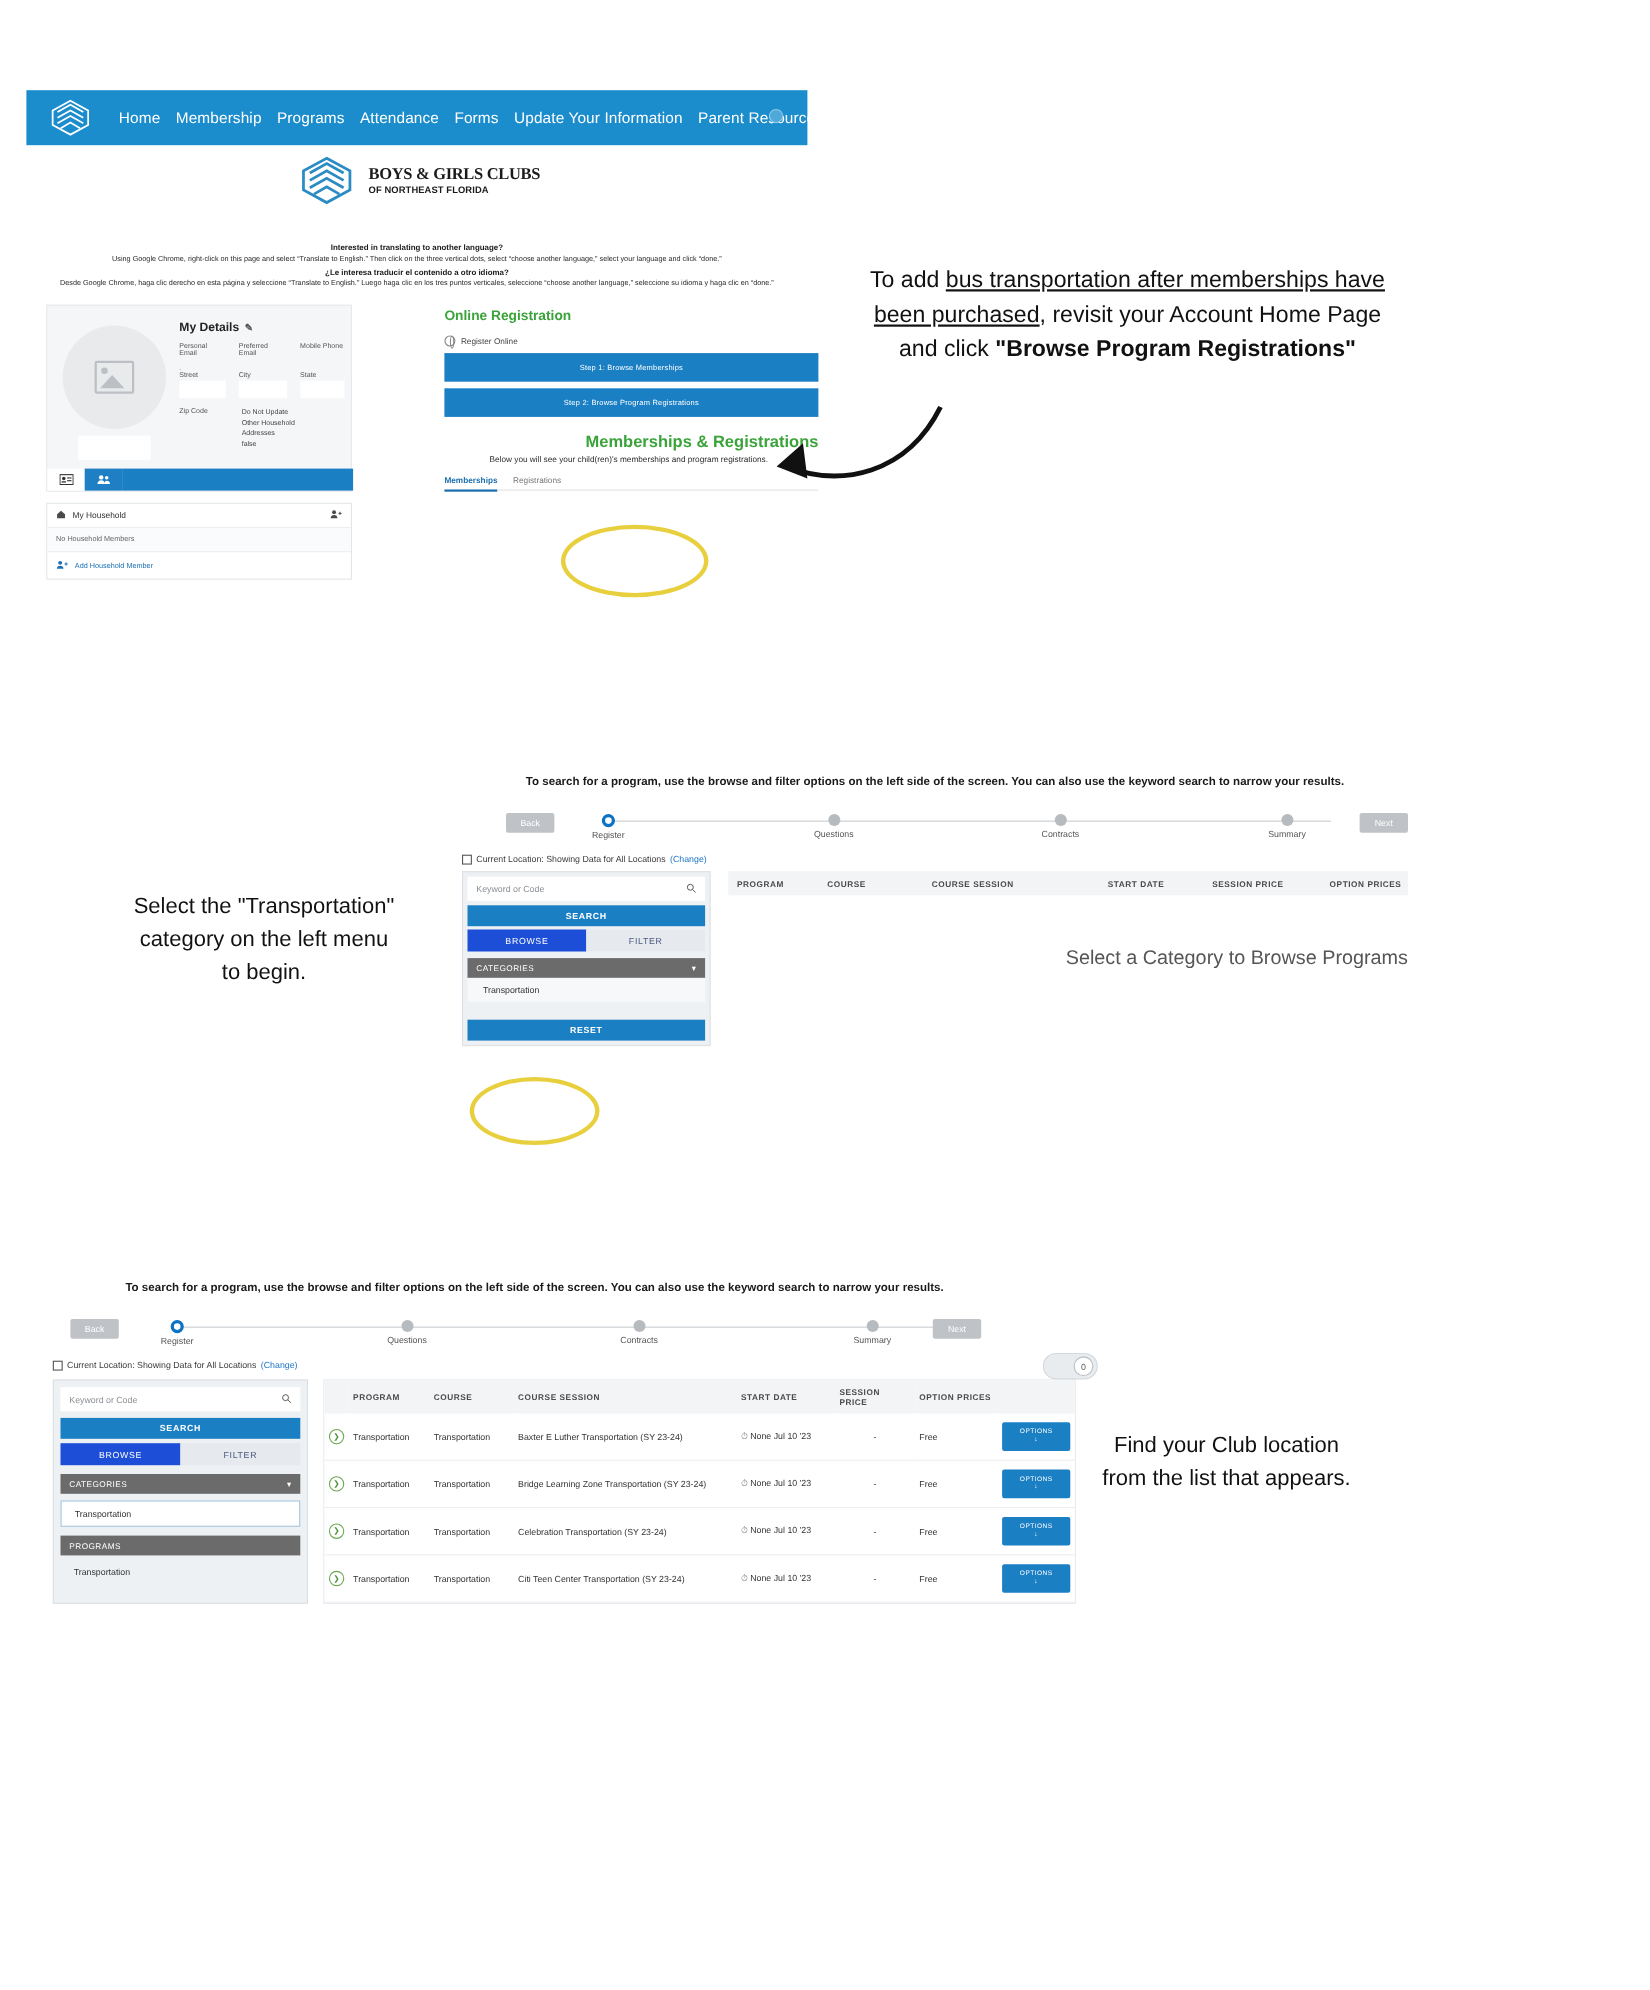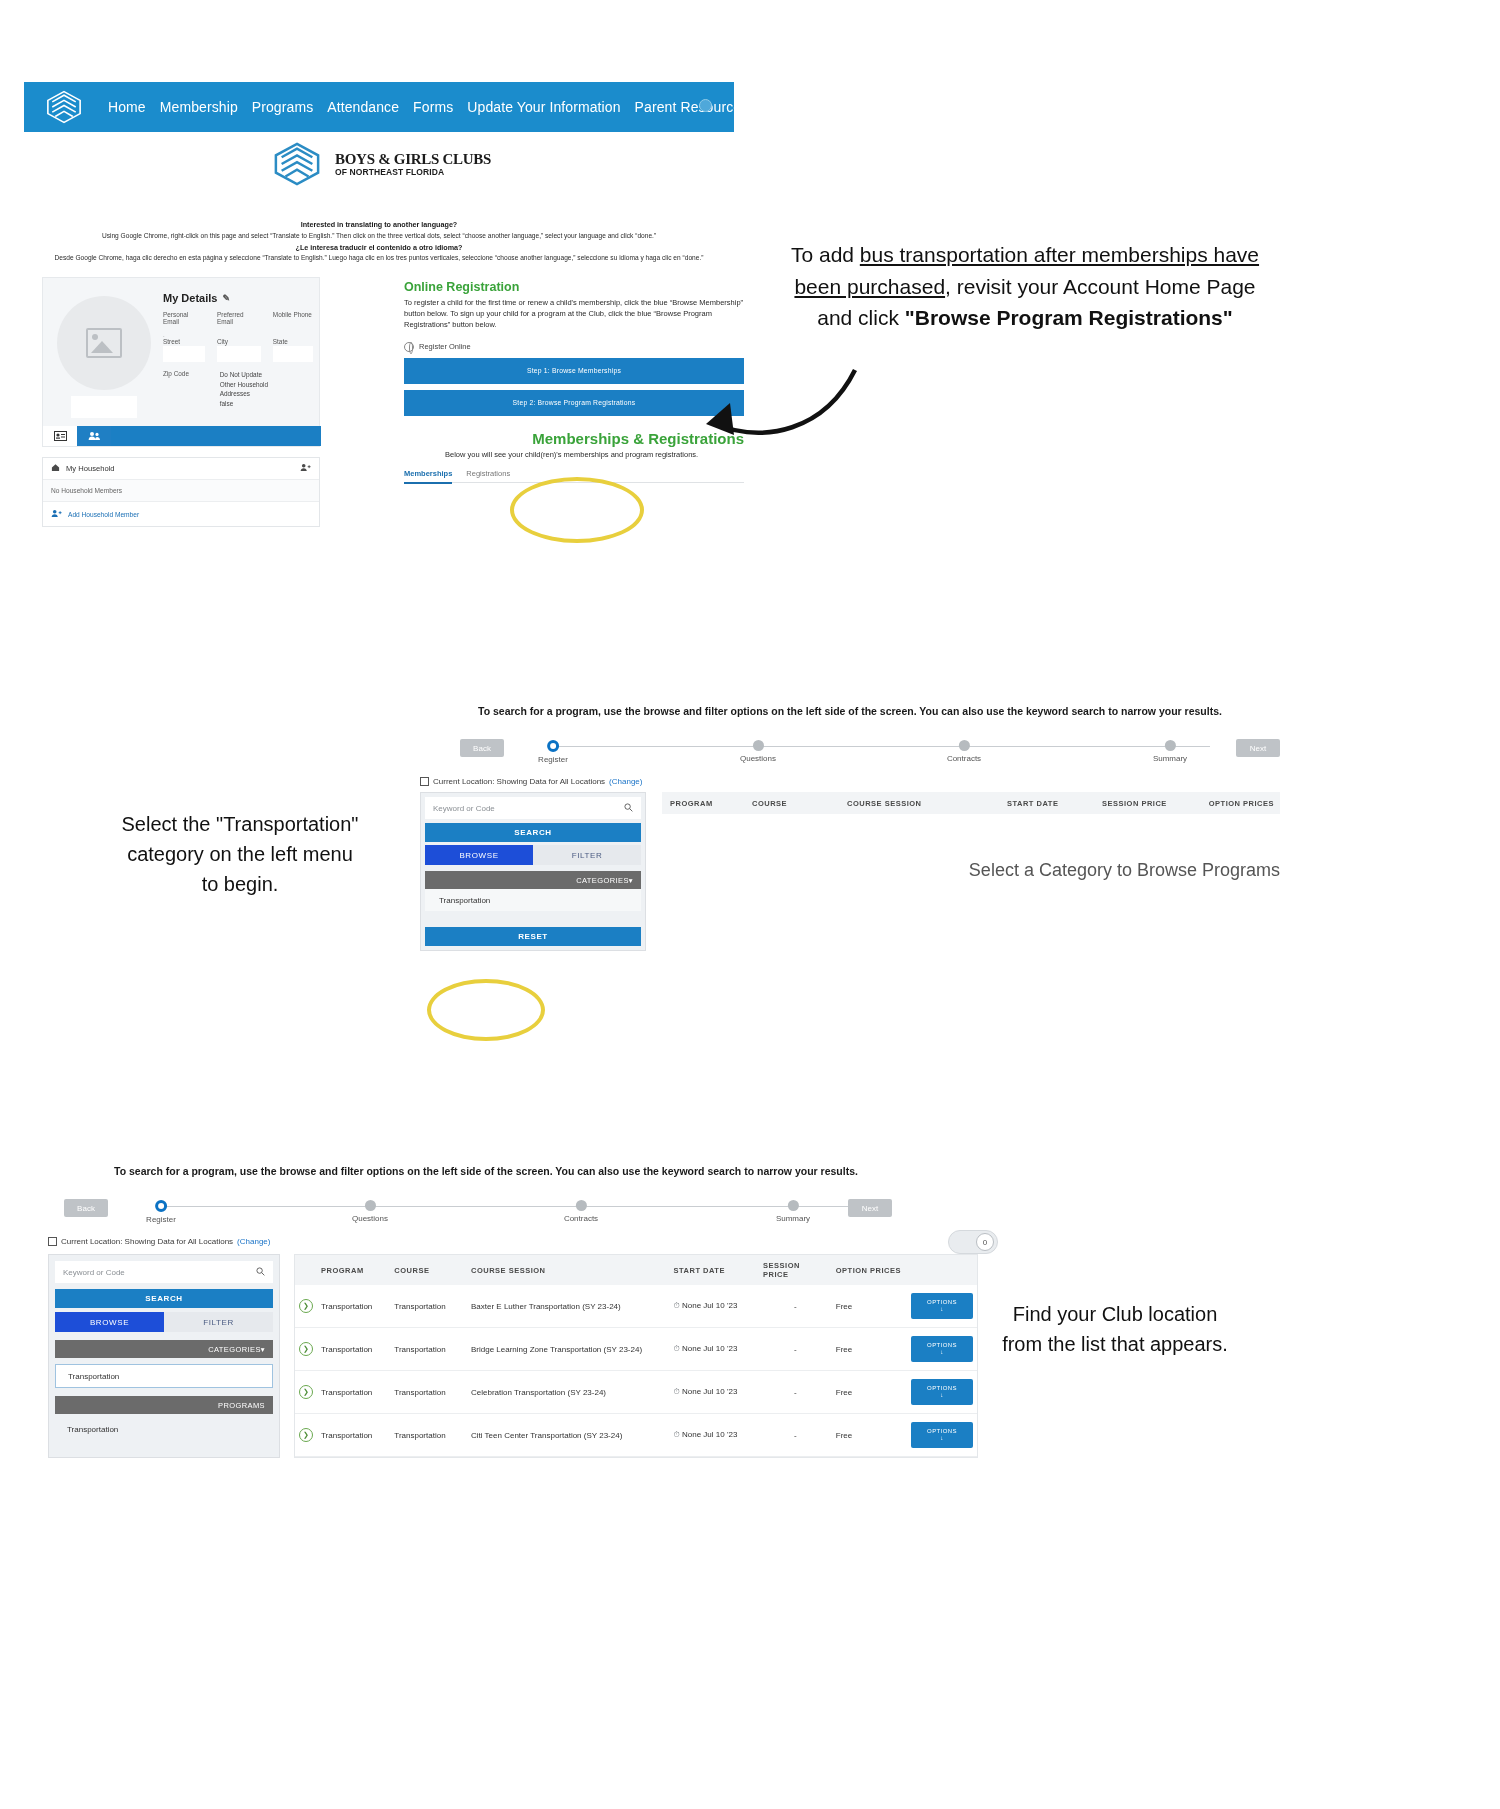--- a/index.html
+++ b/index.html
@@ -174,21 +174,21 @@
     display:flex; align-items:center; justify-content:center;
     font-size:8px; letter-spacing:.6px; font-weight:bold;
   }
   .bf-row { display:flex; margin:3px 4px 0 4px; }
   .bf-browse { flex:1; background:#1d4ed8; color:#fff; height:20px;
      display:flex; align-items:center; justify-content:center; font-size:8px; letter-spacing:.6px; }
   .bf-filter { flex:1; background:#e6e9ed; color:#4a5b82; height:20px;
      display:flex; align-items:center; justify-content:center; font-size:8px; letter-spacing:.6px; }
   .sec-head {
     background:#6b6b6b; color:#fff; height:18px; margin:6px 4px 0 4px;
-    display:flex; align-items:center; justify-content:flex-end;
+    display:flex; align-items:center; justify-content:space-between;
     padding:0 8px; font-size:7.5px; letter-spacing:.4px;
   }
   .sec-item { height:22px; margin:0 4px; display:flex; align-items:center;
     padding:0 14px; font-size:8px; color:#333; background:#f6f8f9; }
   .btn-reset { background:#1b7fc4; color:#fff; height:19px; margin:16px 4px 4px 4px;
      display:flex; align-items:center; justify-content:center; font-size:8px;
      letter-spacing:.6px; font-weight:bold; }
 
   .results-panel { flex:1; }
   .res-head { display:flex; background:#f2f4f6; height:22px; align-items:center;
@@ -380,21 +380,20 @@
             <rect x="8.4" y="3.6" width="3.2" height="1" fill="#1a6fb5"></rect>
             <rect x="9.5" y="2.5" width="1" height="3.2" fill="#1a6fb5"></rect>
           </svg>
       </span>
       <span>Add Household Member</span>
     </div>
   </div>
 
   <div class="onreg">
     <h3>Online Registration</h3>
-    <p>To register a child for the first time or renew a child's membership, click the blue “Browse Membership” button below. To sign up your child for a program at the Club, click the blue “Browse Program Registrations” button below.</p>
     <div class="reg-online">
       <span class="globe"></span>
       <span>Register Online</span>
     </div>
     <div class="step-btn">Step 1: Browse Memberships</div>
     <div class="step-btn">Step 2: Browse Program Registrations</div>
     <div class="mr-head">Memberships &amp; Registrations</div>
     <div class="mr-sub">Below you will see your child(ren)'s memberships and program registrations.</div>
     <div class="mr-tabs">
       <div class="tab active">Memberships</div>

